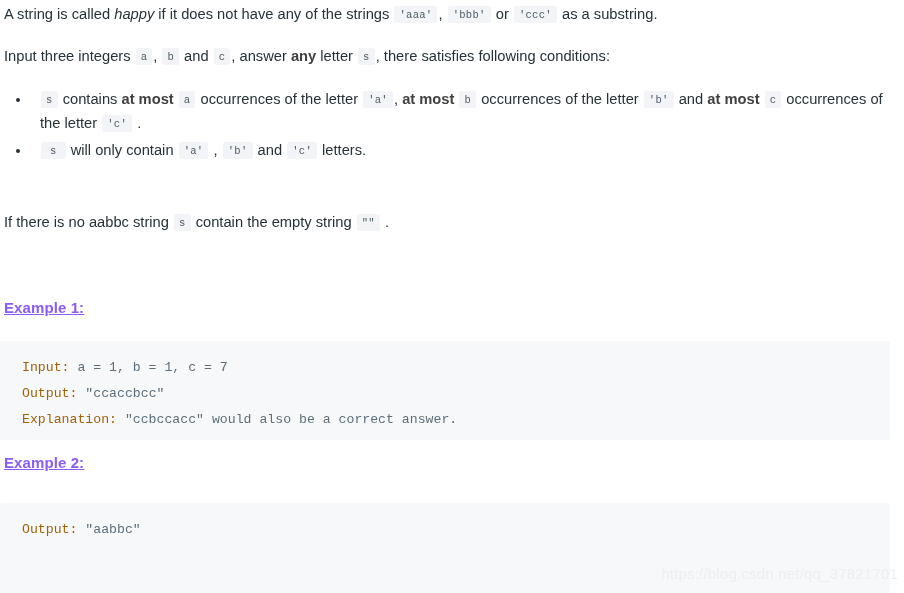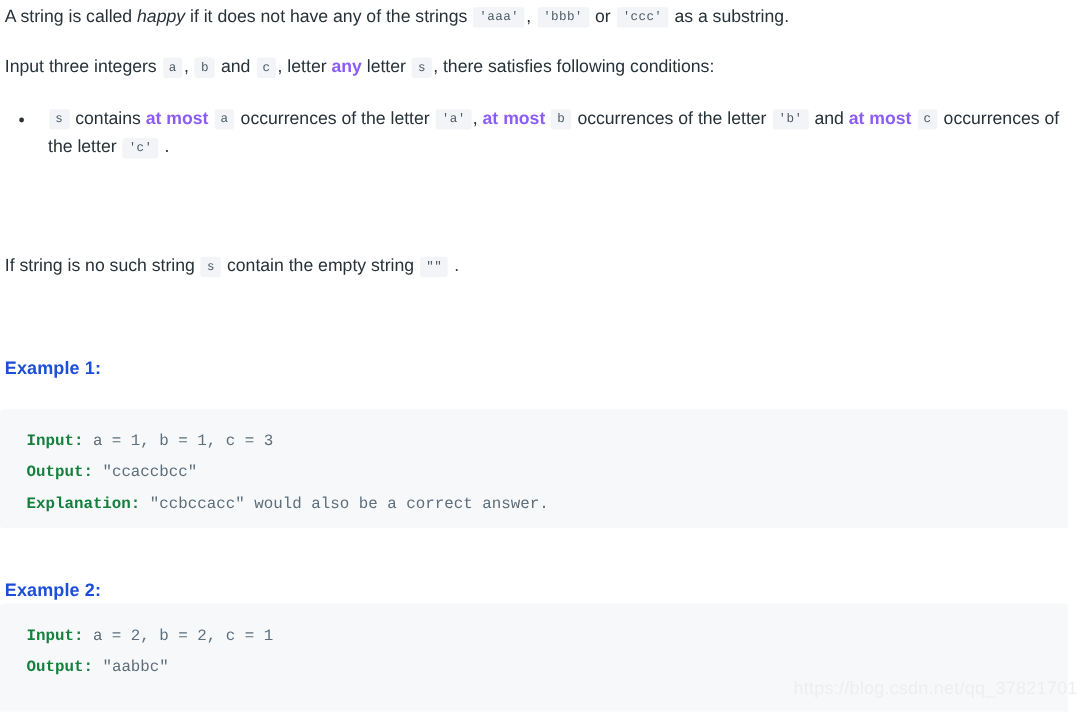--- a/index.html
+++ b/index.html
@@ -96,34 +96,35 @@
   code.ic.wide {
     padding-left: 9px;
     padding-right: 9px;
   }
 
   em.it {
     font-style: italic;
   }
   strong.bd {
     font-weight: bold;
-    color: #8b5cf6;
+    color: #404040;
   }
 
   
   .ex-head {
     position: absolute;
     left: 4px;
     font-size: 15px;
     font-weight: bold;
-    color: #1d4ed8;
+    color: #8b5cf6;
     letter-spacing: 0.1px;
+    text-decoration: underline;
   }
   #ex1-head { top: 299px; }
-  #ex2-head { top: 484px; }
+  #ex2-head { top: 454px; }
 
   
   .codeblock {
     position: absolute;
     left: 0;
     background: #f7f8fa;
     border-radius: 3px;
     font-family: "Liberation Mono", "DejaVu Sans Mono", monospace;
     font-size: 13.2px;
     line-height: 26px;
@@ -138,22 +139,22 @@
   }
   #code-2 {
     top: 503px;
     width: 890px;
     height: 92px;
   }
   .codeblock .line {
     white-space: pre;
   }
   .codeblock .lbl {
-    font-weight: bold;
-    color: #15803d;
+    font-weight: normal;
+    color: #a16207;
   }
   .codeblock .val {
     color: #5d6e7b;
   }
 
   
   .watermark {
     position: absolute;
     right: 6px;
     top: 565px;
@@ -164,38 +165,38 @@
     user-select: none;
   }
 </style>
 </head>
 <body>
 
 <div class="page">
 
   <p class="para p-intro"><span>A string is called </span><em class="it">happy</em><span> if it does not have any of the strings </span><code class="ic">'aaa'</code><span>, </span><code class="ic">'bbb'</code><span> or </span><code class="ic">'ccc'</code><span> as a substring.</span></p>
 
-  <p class="para p-given"><span>Input three integers </span><code class="ic">a</code><span>, </span><code class="ic">b</code><span> and </span><code class="ic">c</code><span>, letter </span><strong class="bd">any</strong><span> letter </span><code class="ic">s</code><span>, there satisfies following conditions:</span></p>
+  <p class="para p-given"><span>Input three integers </span><code class="ic">a</code><span>, </span><code class="ic">b</code><span> and </span><code class="ic">c</code><span>, answer </span><strong class="bd">any</strong><span> letter </span><code class="ic">s</code><span>, there satisfies following conditions:</span></p>
 
   <ul class="bullets">
 
     <li><span class="dot"></span><code class="ic">s</code><span> contains </span><strong class="bd">at most</strong><span> </span><code class="ic">a</code><span> occurrences of the letter </span><code class="ic">'a'</code><span>, </span><strong class="bd">at most</strong><span> </span><code class="ic">b</code><span> occurrences of the letter </span><code class="ic">'b'</code><span> and </span><strong class="bd">at most</strong><span> </span><code class="ic">c</code><span> occurrences of the letter </span><code class="ic">'c'</code><span> .</span></li>
 
+    <li><span class="dot"></span><code class="ic wide">s</code><span> will only contain </span><code class="ic">'a'</code><span> , </span><code class="ic">'b'</code><span> and </span><code class="ic">'c'</code><span> letters.</span></li>
   </ul>
 
-  <p class="para p-nostring"><span>If string is no such string </span><code class="ic">s</code><span> contain the empty string </span><code class="ic">""</code><span> .</span></p>
+  <p class="para p-nostring"><span>If there is no aabbc string </span><code class="ic">s</code><span> contain the empty string </span><code class="ic">""</code><span> .</span></p>
 
   <div class="ex-head" id="ex1-head">Example 1:</div>
   <div class="codeblock" id="code-1">
-    <div class="line"><span class="lbl">Input:</span><span class="val"> a = 1, b = 1, c = 3</span></div>
+    <div class="line"><span class="lbl">Input:</span><span class="val"> a = 1, b = 1, c = 7</span></div>
     <div class="line"><span class="lbl">Output:</span><span class="val"> "ccaccbcc"</span></div>
     <div class="line"><span class="lbl">Explanation:</span><span class="val"> "ccbccacc" would also be a correct answer.</span></div>
   </div>
 
   <div class="ex-head" id="ex2-head">Example 2:</div>
   <div class="codeblock" id="code-2">
-    <div class="line"><span class="lbl">Input:</span><span class="val"> a = 2, b = 2, c = 1</span></div>
     <div class="line"><span class="lbl">Output:</span><span class="val"> "aabbc"</span></div>
   </div>
 
   <div class="watermark">https://blog.csdn.net/qq_37821701</div>
 
 </div>
 
 </body></html>

